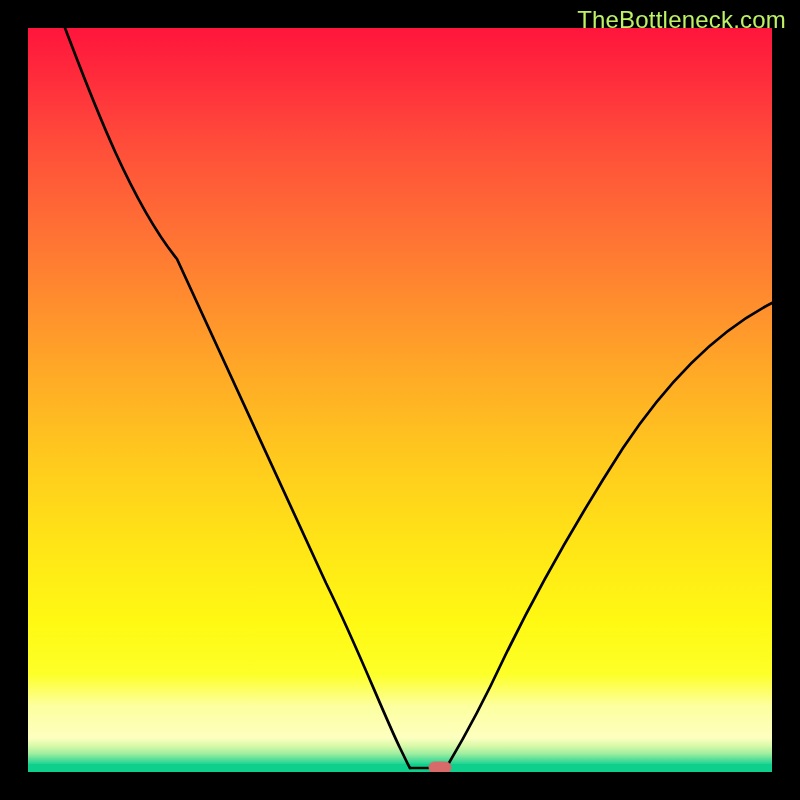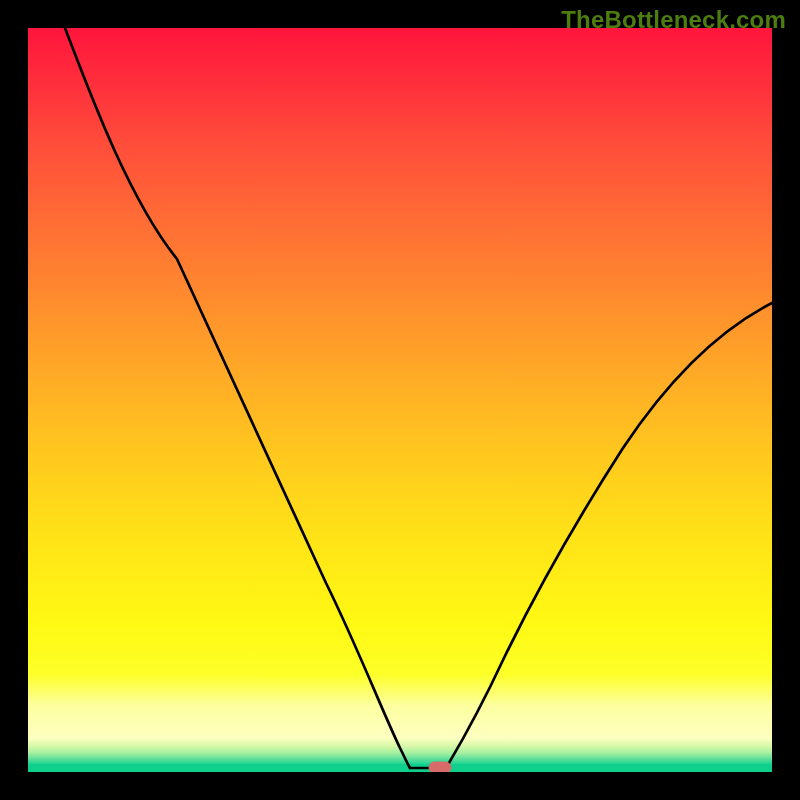--- a/index.html
+++ b/index.html
@@ -14,23 +14,23 @@
   .frame {
     position: relative;
     width: 800px;
     height: 800px;
     background: #000;
   }
   .watermark {
     position: absolute;
     top: 6px;
     right: 14px;
-    color: #4d7c0f;
+    color: #bef264;
     font-size: 24px;
-    font-weight: 700;
+    font-weight: 400;
     letter-spacing: 0.2px;
     z-index: 10;
   }
   .plot {
     position: absolute;
     left: 28px;
     top: 28px;
     width: 744px;
     height: 744px;
     overflow: hidden;

